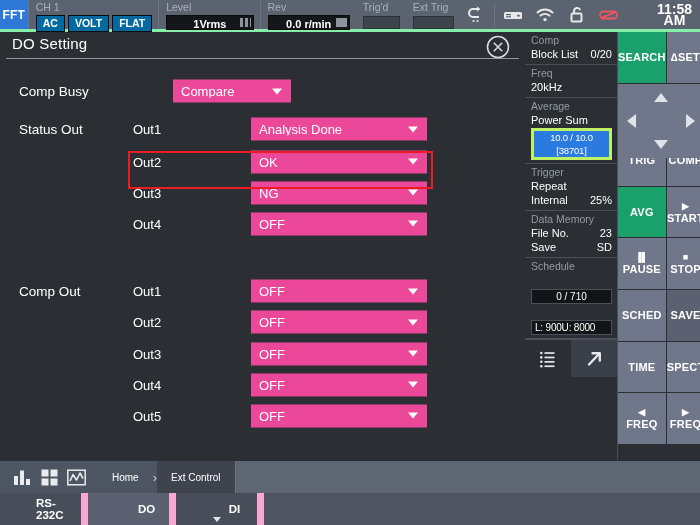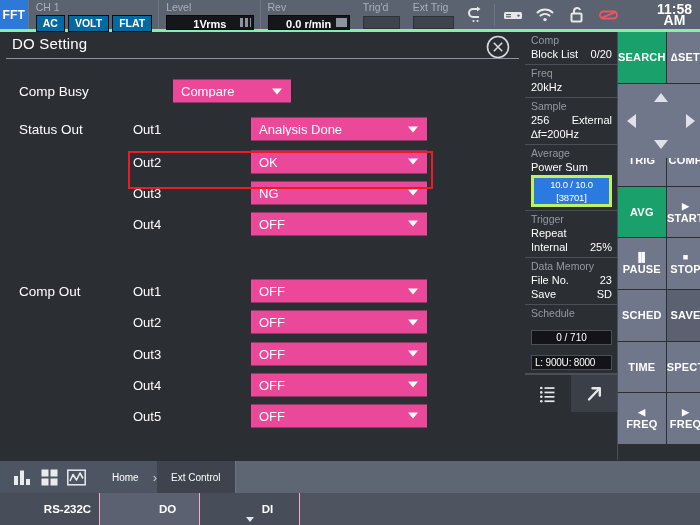--- a/index.html
+++ b/index.html
@@ -131,21 +131,21 @@
     font-size: 11px; color: #fff; line-height: 14px; white-space: nowrap;
   }
   .info-line .v { font-weight: normal; }
   .bar-blue {
     background: #2b7ae0; border: 3px solid #bef264; color: #fff;
     font-size: 9.5px; text-align: center; line-height: 13px;
     margin-top: 1px; letter-spacing: -.2px;
   }
   .bar-dark {
     background: #121418; border: 1px solid #4a4f59; color: #fff;
-    font-size: 10px; line-height: 13px; margin-top: 10px;
+    font-size: 10px; line-height: 13px; margin-top: 16px;
     text-align: center; padding: 0 3px;
   }
   .bar-dark.split { display: flex; justify-content: flex-start; letter-spacing: -.2px; }
   .rp-spacer { flex: 1 1 auto; }
   .rp-bottom-icons {
     display: flex; height: 38px; border-top: 1px solid #4a4f59;
   }
   .rp-bi {
     flex: 1; display: flex; align-items: center; justify-content: center;
     color: #e6e8ec; cursor: pointer;
@@ -190,21 +190,21 @@
   }
   .bc-sep { display: flex; align-items: center; color: #c9cdd5; font-size: 13px; }
   .bc-item.active { background: #3e434d; }
   .bc-fill { flex: 1; background: #5f6673; border-left: 1px solid #6d7483; }
 
   .tabbar {
     position: absolute; left: 0; top: 493px; width: 700px; height: 32px;
     background: #474d59; display: flex;
   }
   .tab {
-    width: 100px; border-right: 1px solid #f9a8d4;
+    width: 88px; border-right: 7px solid #f9a8d4;
     display: flex; flex-direction: column; align-items: center;
     justify-content: center; color: #fff; font-size: 11.5px;
     font-weight: bold; cursor: pointer; position: relative; padding-left: 36px;
   }
   .tab.sel { background: #5b6170; }
   .tab .chev {
     position: absolute; bottom: 3px; left: 50%; margin-left: -4px;
     width: 0; height: 0;
     border-left: 4px solid transparent; border-right: 4px solid transparent;
     border-top: 5px solid #e3e6eb;
@@ -408,31 +408,20 @@
       </div>
 
       <div class="info-blk">
         <div class="info-head">Freq</div>
         <div class="info-line">
           <span>20kHz</span>
           <span class="v"></span>
         </div>
       </div>
 
-      <div class="info-blk">
-        <div class="info-head">Sample</div>
-        <div class="info-line">
-          <span>256</span>
-          <span class="v">External</span>
-        </div>
-        <div class="info-line">
-          <span>∆f=200Hz</span>
-          <span class="v"></span>
-        </div>
-      </div>
 
       <div class="info-blk">
         <div class="info-head">Average</div>
         <div class="info-line">
           <span>Power Sum</span>
           <span class="v"></span>
         </div>
         <div class="bar-blue">10.0 / 10.0 [38701]</div>
       </div>
 

